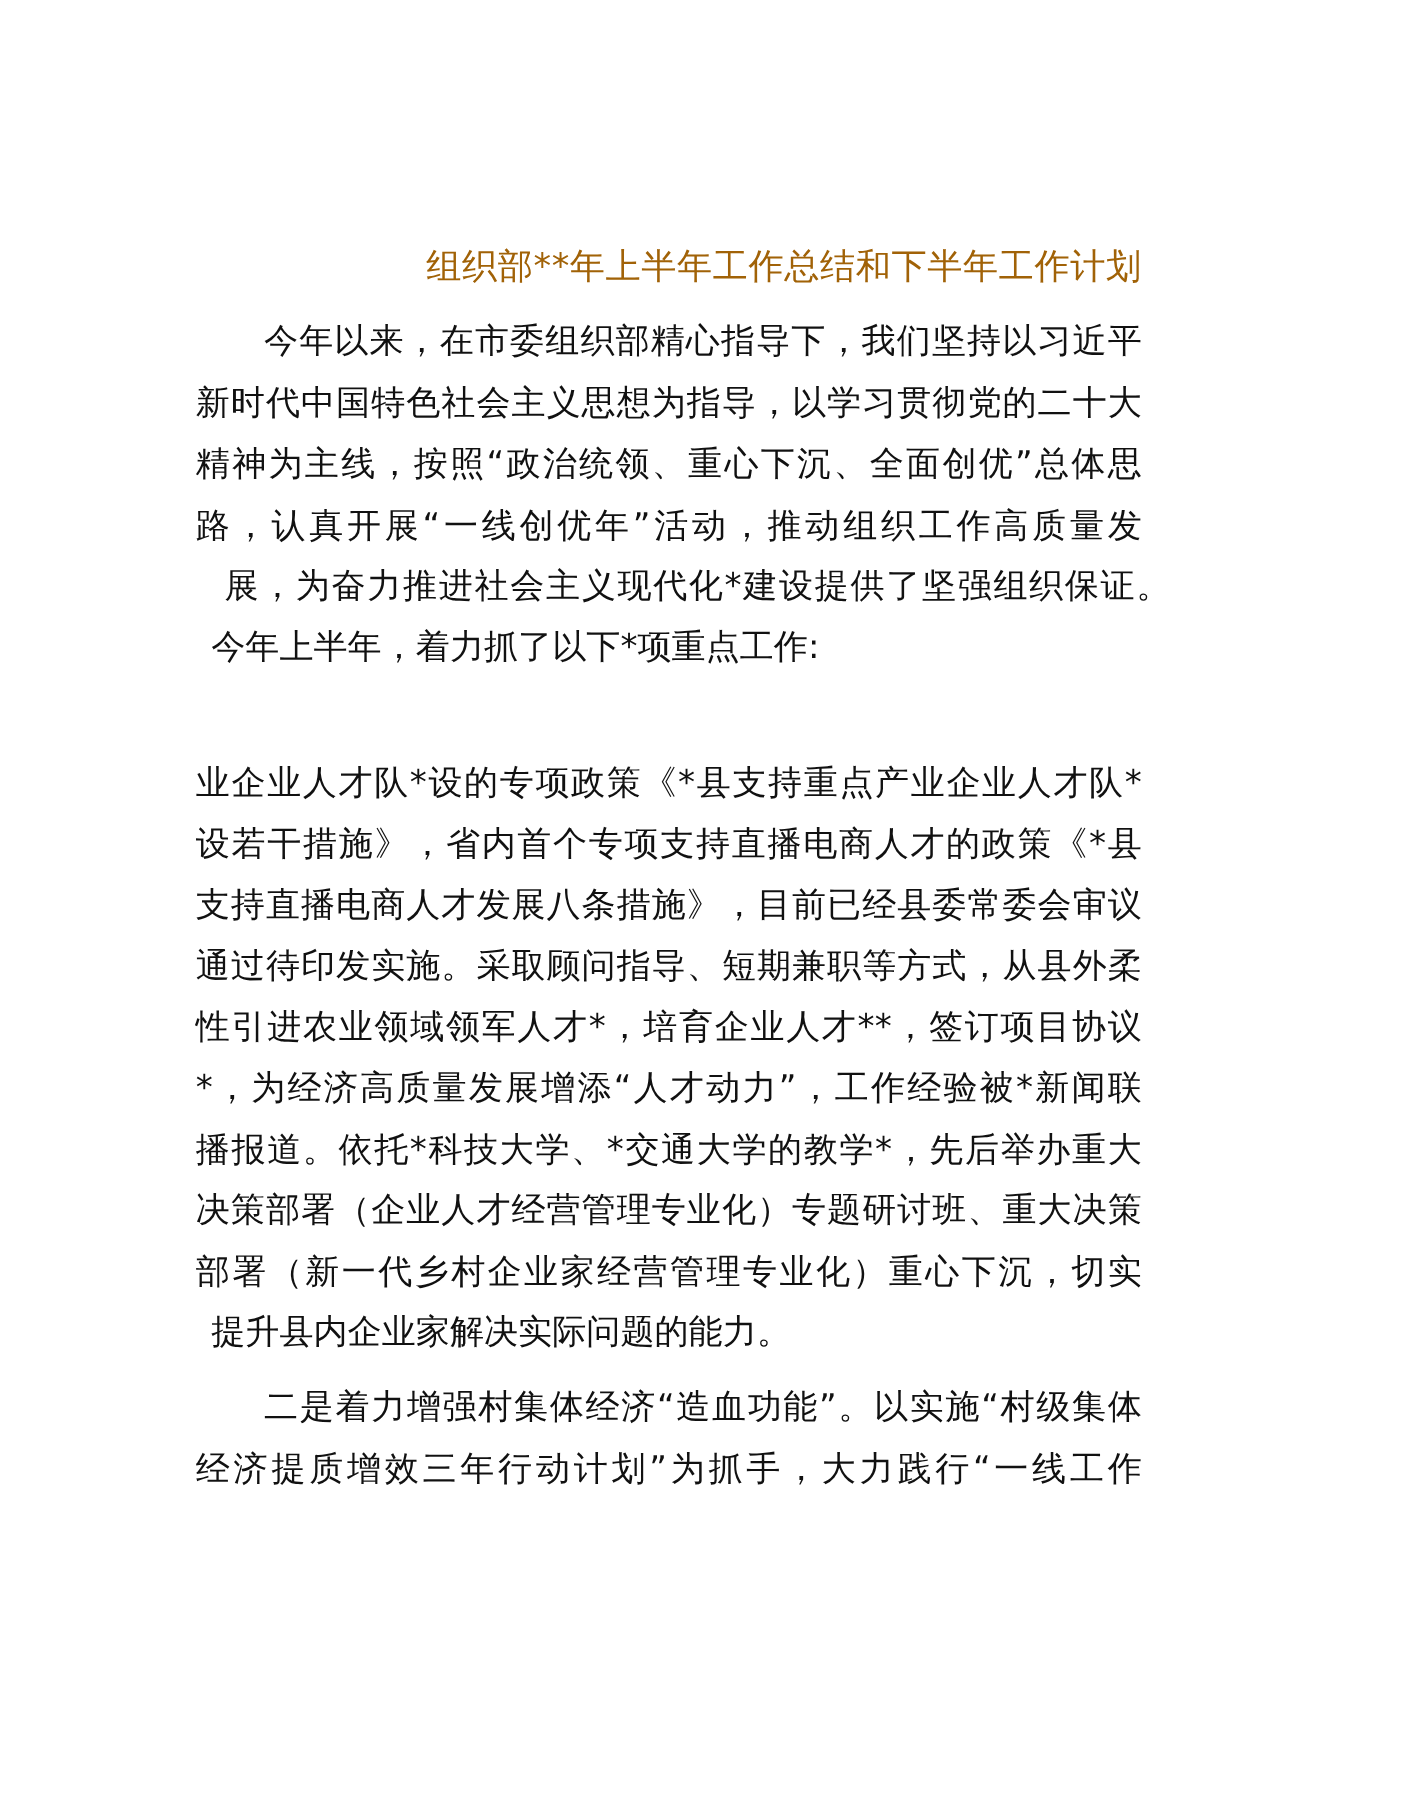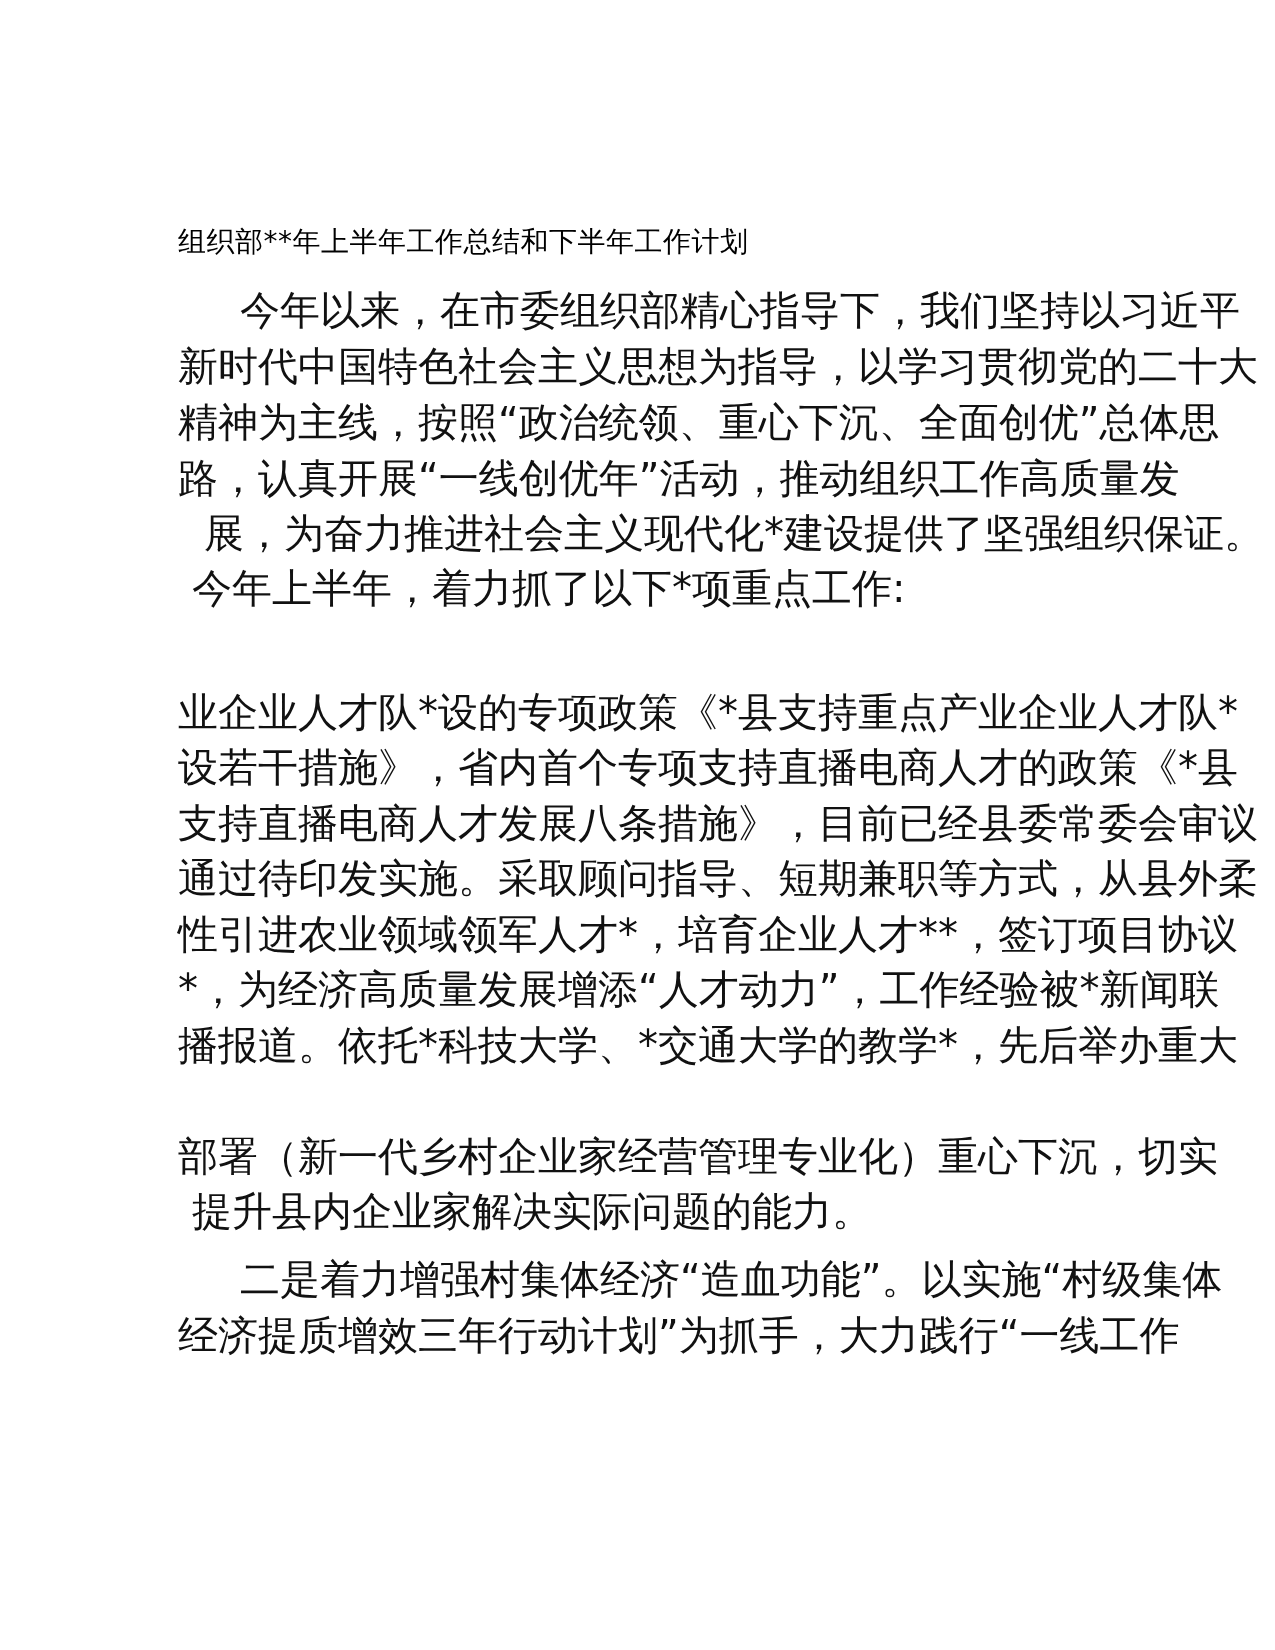--- a/index.html
+++ b/index.html
@@ -21,32 +21,32 @@
       top: 0;
       width: 1275px;
       height: 1650px;
       background: #ffffff;
     }
     .doc-title {
       position: absolute;
       left: 178px;
       top: 214px;
       width: 860px;
-      text-align: left;
-      font-size: 28px;
+      text-align: right;
+      font-size: 32px;
       line-height: 56px;
       letter-spacing: 0.5px;
       white-space: nowrap;
-      color: #000000;
+      color: #a16207;
     }
     .line {
       position: absolute;
       left: 178px;
       width: 860px;
-      font-size: 40px;
+      font-size: 31px;
       height: 56px;
       line-height: 56px;
       white-space: nowrap;
       color: #111111;
       text-align: justify;
       text-align-last: justify;
     }
     .line.indent {
       left: 240px;
       width: 798px;
@@ -70,19 +70,20 @@
   <div class="line" style="top:505px;margin-left:26px;">展，为奋力推进社会主义现代化*建设提供了坚强组织保证。</div>
   <div class="line last" style="top:560px;">今年上半年，着力抓了以下*项重点工作:</div>
 
   <div class="line" style="top:684px;">业企业人才队*设的专项政策《*县支持重点产业企业人才队*</div>
   <div class="line" style="top:739px;">设若干措施》，省内首个专项支持直播电商人才的政策《*县</div>
   <div class="line" style="top:795px;">支持直播电商人才发展八条措施》，目前已经县委常委会审议</div>
   <div class="line" style="top:850px;">通过待印发实施。采取顾问指导、短期兼职等方式，从县外柔</div>
   <div class="line" style="top:906px;">性引进农业领域领军人才*，培育企业人才**，签订项目协议</div>
   <div class="line" style="top:961px;">*，为经济高质量发展增添“人才动力”，工作经验被*新闻联</div>
   <div class="line" style="top:1017px;">播报道。依托*科技大学、*交通大学的教学*，先后举办重大</div>
+  <div class="line" style="top:1072px;">决策部署（企业人才经营管理专业化）专题研讨班、重大决策</div>
   <div class="line" style="top:1128px;">部署（新一代乡村企业家经营管理专业化）重心下沉，切实</div>
   <div class="line last" style="top:1183px;">提升县内企业家解决实际问题的能力。</div>
 
   <div class="line" style="top:1307px;">经济提质增效三年行动计划”为抓手，大力践行“一线工作</div>
   <div class="line indent" style="top:1251px;">二是着力增强村集体经济“造血功能”。以实施“村级集体</div>
 
 </div>
 
 </body></html>

